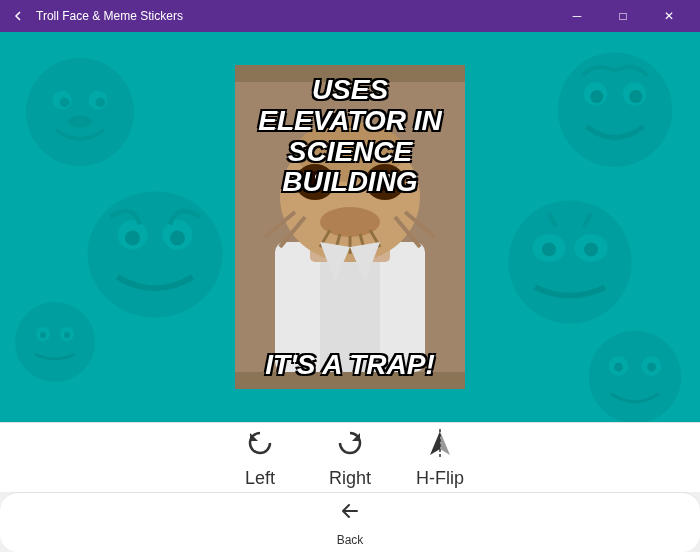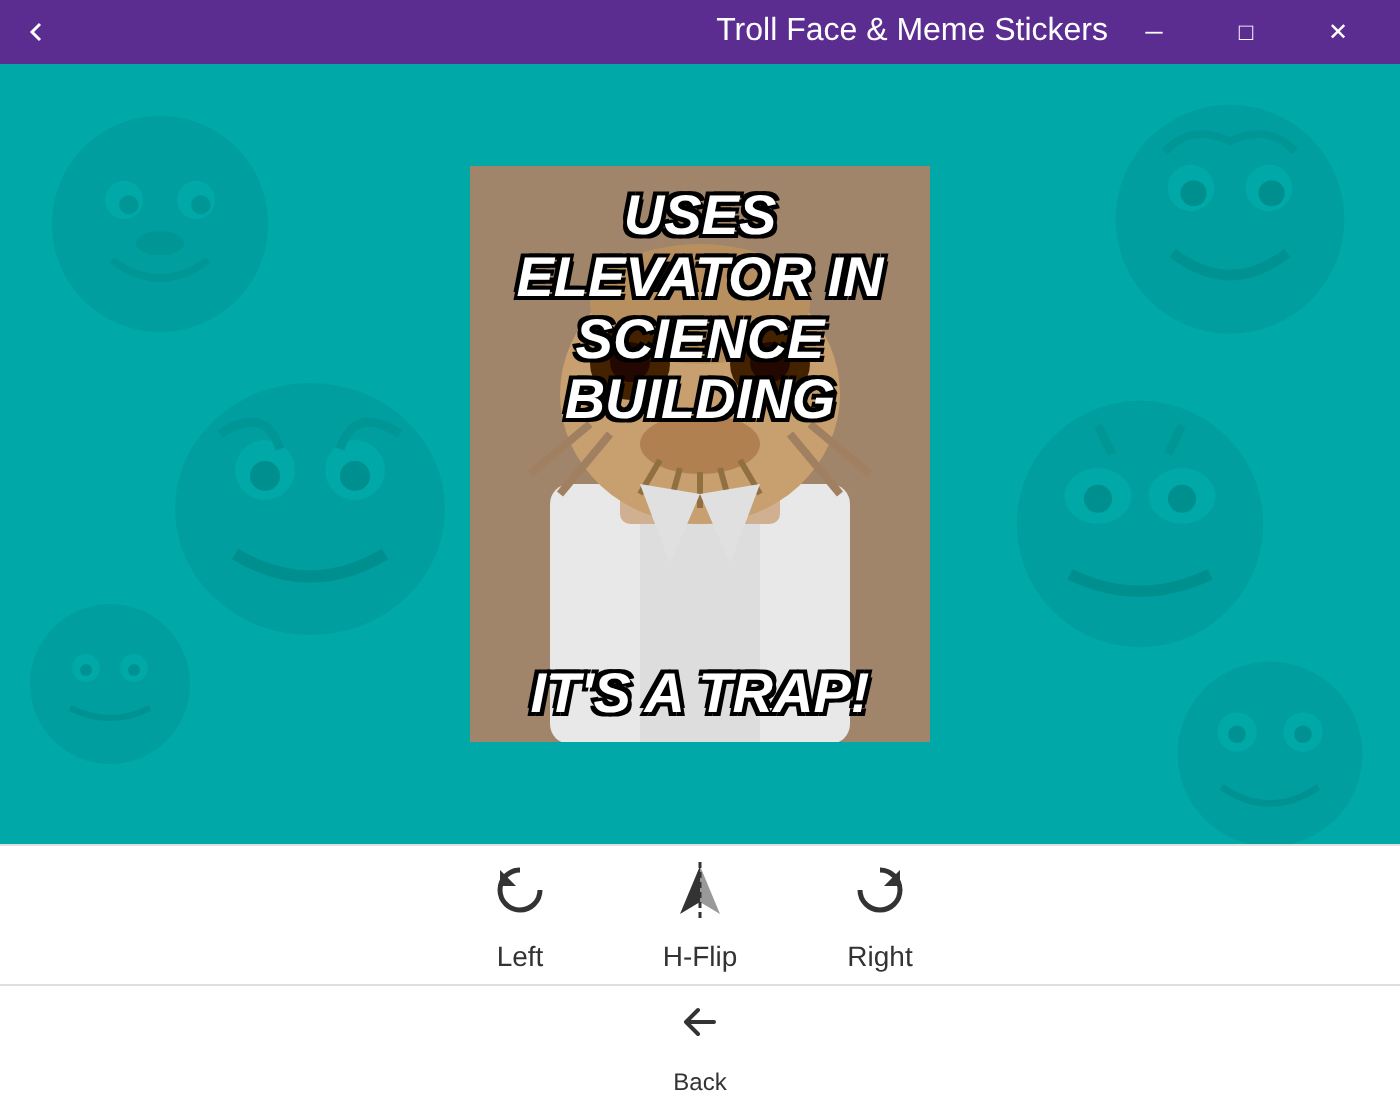--- a/index.html
+++ b/index.html
@@ -29,24 +29,23 @@
       border: none;
       font-size: 16px;
       cursor: pointer;
       margin-right: 8px;
       padding: 4px;
       display: flex;
       align-items: center;
       justify-content: center;
     }
     .titlebar-title {
-      font-size: 16px;
+      font-size: 12px;
       font-weight: 400;
       flex: 1;
-      text-align: right;
     }
     .titlebar-controls {
       display: flex;
       gap: 0;
     }
     .titlebar-btn {
       background: none;
       border: none;
       color: white;
       width: 46px;
@@ -75,21 +74,21 @@
       top: 0; left: 0; right: 0; bottom: 0;
       overflow: hidden;
       opacity: 0.35;
     }
 
     
     .meme-container {
       position: relative;
       z-index: 2;
       width: 230px;
-      height: 288px;
+      height: 324px;
       background: #fff;
       display: flex;
       flex-direction: column;
       align-items: center;
       justify-content: center;
       overflow: hidden;
     }
 
     .meme-top-text {
       background: transparent;
@@ -154,33 +153,34 @@
       min-width: 60px;
     }
 
     .toolbar-icon {
       font-size: 28px;
       color: #333;
       line-height: 1;
     }
 
     .toolbar-label {
-      font-size: 14px;
+      font-size: 18px;
       color: #333;
     }
 
     
     .bottombar {
       background: #ffffff;
       height: 60px;
       display: flex;
       align-items: center;
       justify-content: space-around;
       flex-shrink: 0;
       border-top: 1px solid #e0e0e0;
+      border-radius: 18px;
     }
 
     .bottom-item {
       display: flex;
       flex-direction: column;
       align-items: center;
       cursor: pointer;
       gap: 3px;
       min-width: 80px;
     }
@@ -336,36 +336,36 @@
         <path d="M16 6C10.48 6 6 10.48 6 16s4.48 10 10 10 10-4.48 10-10" stroke="#333" stroke-width="2.5" fill="none"></path>
         <polygon points="6,6 6,14 14,14" fill="#333"></polygon>
       </svg>
     </span>
     <span class="toolbar-label">Left</span>
   </div>
 
   <div class="toolbar-item">
     <span class="toolbar-icon">
       <svg width="32" height="32" viewBox="0 0 32 32" fill="none">
+        <path d="M16 6C21.52 6 26 10.48 26 16s-4.48 10-10 10-10-4.48-10-10" stroke="#333" stroke-width="2.5" fill="none"></path>
+        <polygon points="26,6 26,14 18,14" fill="#333"></polygon>
+      </svg>
+    </span>
+    <span class="toolbar-label">Right</span>
+  </div>
+
+  <div class="toolbar-item">
+    <span class="toolbar-icon">
+      <svg width="32" height="32" viewBox="0 0 32 32" fill="none">
         <polygon points="16,4 6,28 16,22" fill="#333"></polygon>
         <polygon points="16,4 26,28 16,22" fill="#333" opacity="0.5"></polygon>
         <line x1="16" y1="2" x2="16" y2="30" stroke="#333" stroke-width="1.5" stroke-dasharray="3,2"></line>
       </svg>
     </span>
     <span class="toolbar-label">H-Flip</span>
-  </div>
-
-  <div class="toolbar-item">
-    <span class="toolbar-icon">
-      <svg width="32" height="32" viewBox="0 0 32 32" fill="none">
-        <path d="M16 6C21.52 6 26 10.48 26 16s-4.48 10-10 10-10-4.48-10-10" stroke="#333" stroke-width="2.5" fill="none"></path>
-        <polygon points="26,6 26,14 18,14" fill="#333"></polygon>
-      </svg>
-    </span>
-    <span class="toolbar-label">Right</span>
   </div>
 
 </div>
 
 <div class="bottombar">
 
   <div class="bottom-item">
     <span class="bottom-icon">
       <svg width="26" height="26" viewBox="0 0 26 26" fill="none">
         <path d="M20 13H6M6 13L12 7M6 13L12 19" stroke="#333" stroke-width="2" stroke-linecap="round"></path>

